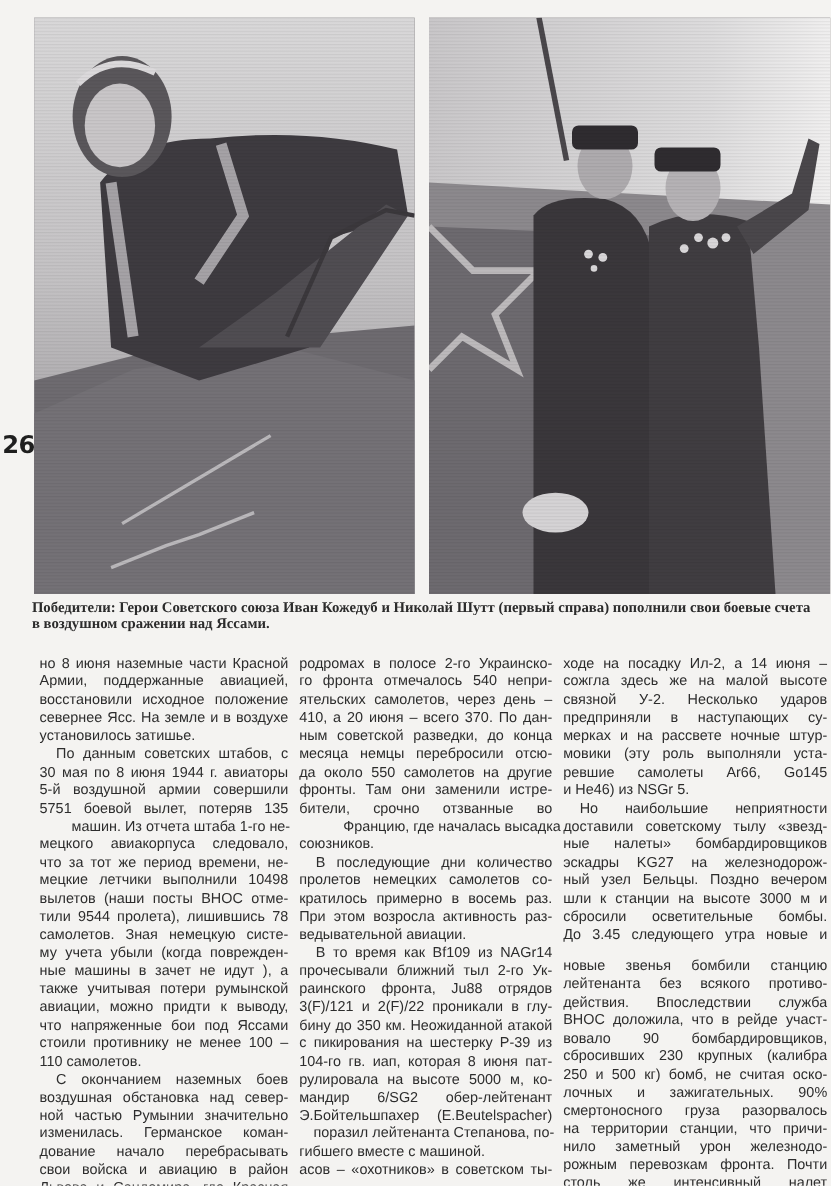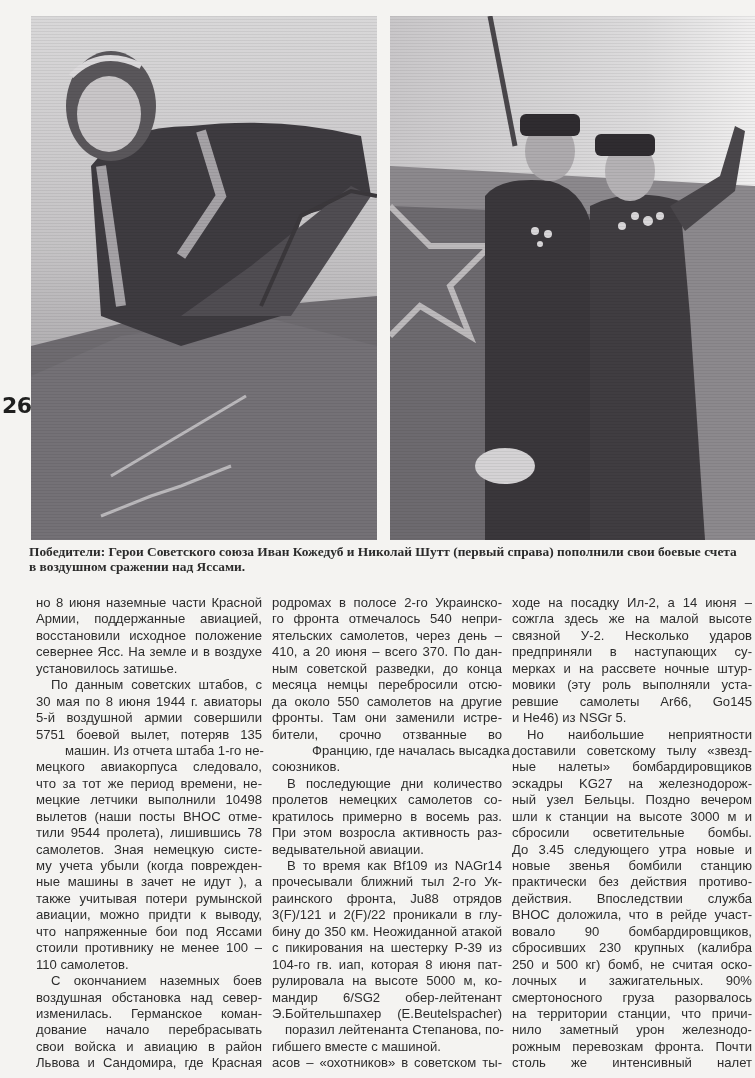--- a/index.html
+++ b/index.html
@@ -156,20 +156,21 @@
     <span class="line" style="white-space: nowrap;">самолетов. Зная немецкую систе-</span>
     <span class="line" style="white-space: nowrap;">му учета убыли (когда поврежден-</span>
     <span class="line" style="white-space: nowrap;">ные машины в зачет не идут ), а</span>
     <span class="line" style="white-space: nowrap;">также учитывая потери румынской</span>
     <span class="line" style="white-space: nowrap;">авиации, можно придти к выводу,</span>
     <span class="line" style="white-space: nowrap;">что напряженные бои под Яссами</span>
     <span class="line" style="white-space: nowrap;">стоили противнику не менее 100 –</span>
     <span class="line last" style="white-space: nowrap;">110 самолетов.</span>
     <span class="line indent" style="white-space: nowrap;">С окончанием наземных боев</span>
     <span class="line" style="white-space: nowrap;">воздушная обстановка над север-</span>
+    <span class="line" style="white-space: nowrap;">ной частью Румынии значительно</span>
     <span class="line" style="white-space: nowrap;">изменилась. Германское коман-</span>
     <span class="line" style="white-space: nowrap;">дование начало перебрасывать</span>
     <span class="line" style="white-space: nowrap;">свои войска и авиацию в район</span>
     <span class="line" style="white-space: nowrap;">Львова и Сандомира, где Красная</span>
   </div>
 <div class="column" id="col-2">
     <span class="line" style="white-space: nowrap;">родромах в полосе 2-го Украинско-</span>
     <span class="line" style="white-space: nowrap;">го фронта отмечалось 540 непри-</span>
     <span class="line" style="white-space: nowrap;">ятельских самолетов, через день –</span>
     <span class="line" style="white-space: nowrap;">410, а 20 июня – всего 370. По дан-</span>
@@ -209,22 +210,22 @@
     <span class="line" style="white-space: nowrap;">ревшие самолеты Ar66, Go145</span>
     <span class="line last" style="white-space: nowrap;">и He46) из NSGr 5.</span>
     <span class="line indent" style="white-space: nowrap;">Но наибольшие неприятности</span>
     <span class="line" style="white-space: nowrap;">доставили советскому тылу «звезд-</span>
     <span class="line" style="white-space: nowrap;">ные налеты» бомбардировщиков</span>
     <span class="line" style="white-space: nowrap;">эскадры KG27 на железнодорож-</span>
     <span class="line" style="white-space: nowrap;">ный узел Бельцы. Поздно вечером</span>
     <span class="line" style="white-space: nowrap;">шли к станции на высоте 3000 м и</span>
     <span class="line" style="white-space: nowrap;">сбросили осветительные бомбы.</span>
     <span class="line" style="white-space: nowrap;">До 3.45 следующего утра новые и</span>
-    <span class="line" style="white-space: nowrap;">новые звенья бомбили станцию</span>
-    <span class="line" style="white-space: nowrap;">практически без действия противо-</span>
+    <span class="line" style="white-space: nowrap; margin-top: 12px;">новые звенья бомбили станцию</span>
+    <span class="line" style="white-space: nowrap;">лейтенанта без всякого противо-</span>
     <span class="line" style="white-space: nowrap;">действия. Впоследствии служба</span>
     <span class="line" style="white-space: nowrap;">ВНОС доложила, что в рейде участ-</span>
     <span class="line" style="white-space: nowrap;">вовало 90 бомбардировщиков,</span>
     <span class="line" style="white-space: nowrap;">сбросивших 230 крупных (калибра</span>
     <span class="line" style="white-space: nowrap;">250 и 500 кг) бомб, не считая оско-</span>
     <span class="line" style="white-space: nowrap;">лочных и зажигательных. 90%</span>
     <span class="line" style="white-space: nowrap;">смертоносного груза разорвалось</span>
     <span class="line" style="white-space: nowrap;">на территории станции, что причи-</span>
     <span class="line" style="white-space: nowrap;">нило заметный урон железнодо-</span>
     <span class="line" style="white-space: nowrap;">рожным перевозкам фронта. Почти</span>

